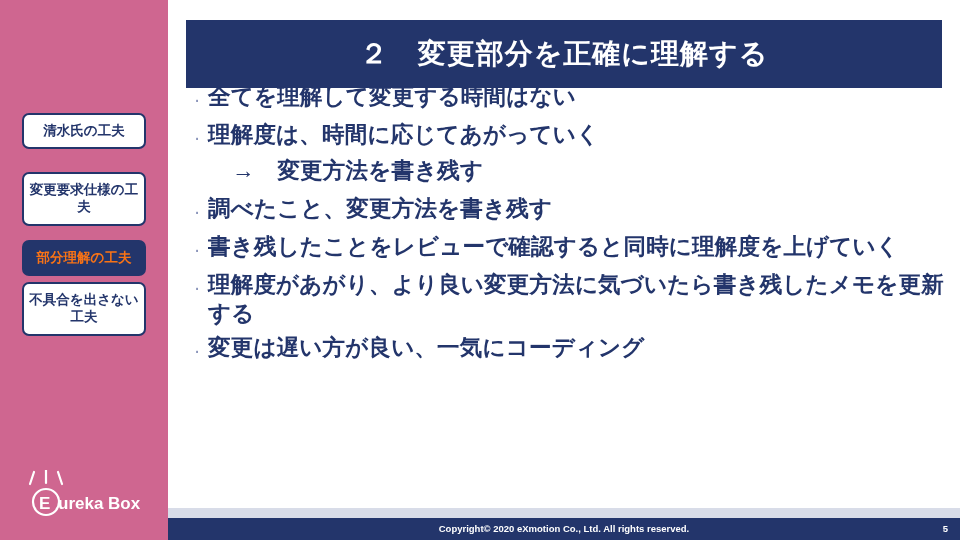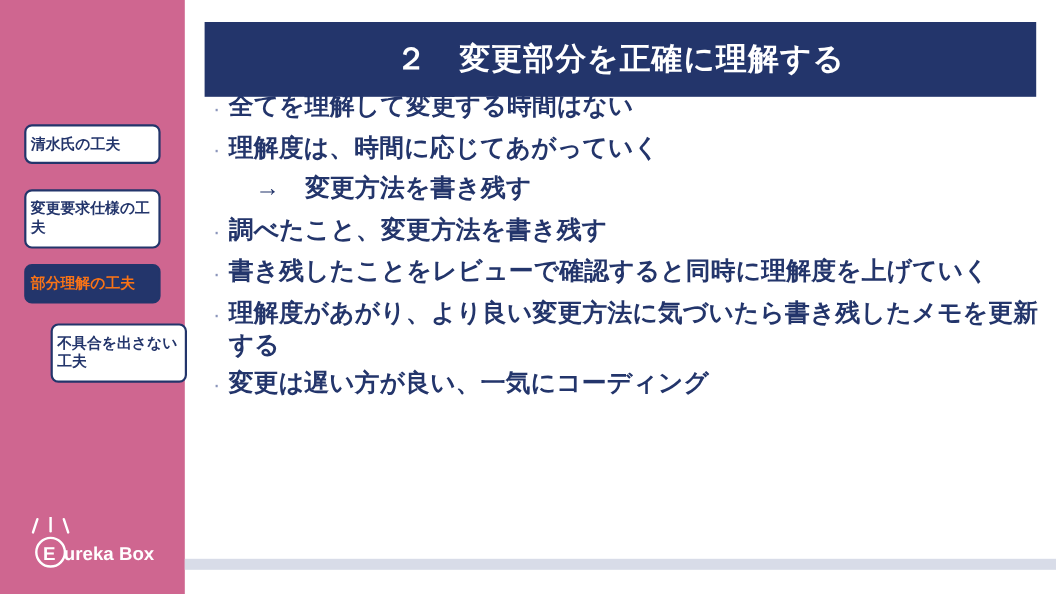--- a/index.html
+++ b/index.html
@@ -33,31 +33,31 @@
     left: 22px;
     width: 124px;
     box-sizing: border-box;
     border: 2px solid #23356b;
     border-radius: 7px;
     background: #ffffff;
     color: #23356b;
     font-weight: bold;
     font-size: 13.5px;
     line-height: 1.28;
-    text-align: left;
+    text-align: center;
     padding: 7px 4px 8px 4px;
   }
   .nav-box.active {
     background: #23356b;
     color: #f97316;
   }
   .nav-1 { top: 113px; }
   .nav-2 { top: 172px; }
   .nav-3 { top: 240px; }
-  .nav-4 { top: 294px; margin-left: 24px; }
+  .nav-4 { top: 282px; }
 
   
   .logo {
     position: absolute;
     left: 18px;
     top: 470px;
     width: 140px;
     height: 56px;
     color: #ffffff;
   }
@@ -223,14 +223,18 @@
     </div>
 
     <div class="bullet">
       <div class="dot">·</div>
       <div class="txt">変更は遅い方が良い、一気にコーディング</div>
     </div>
 
   </div>
 
   <div class="footer-strip"></div>
+  <div class="footer">
+    <div class="footer-copy">Copyright© 2020 eXmotion Co., Ltd. All rights reserved.</div>
+    <div class="footer-page">5</div>
+  </div>
 
 </div>
 
 </body></html>

